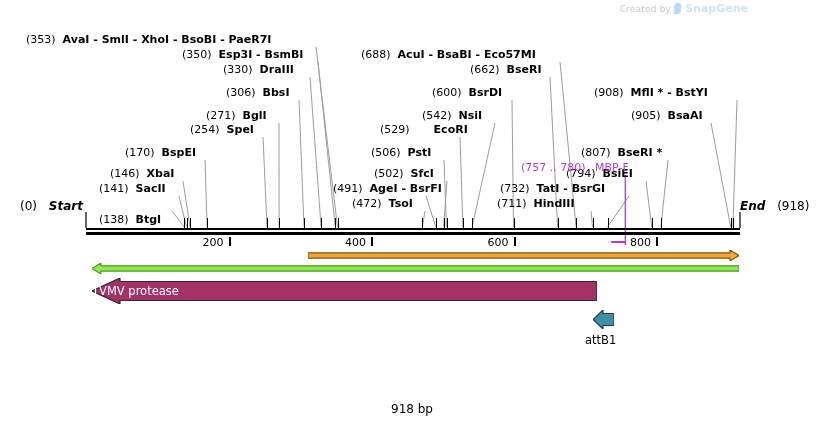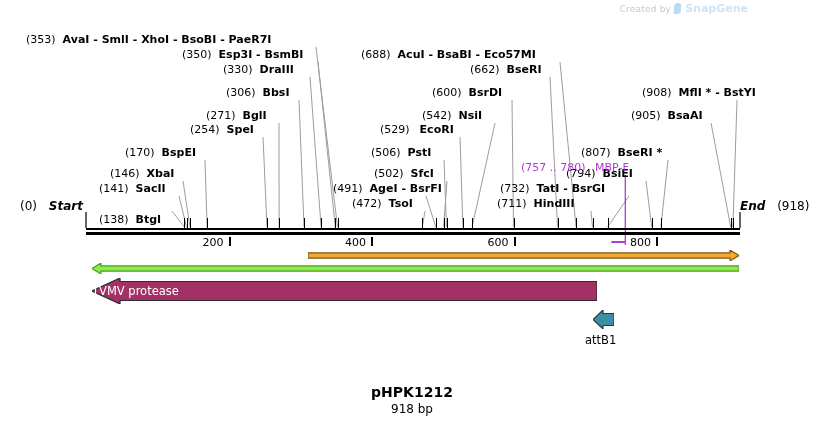--- a/index.html
+++ b/index.html
@@ -129,26 +129,26 @@
       <div class="enz" style="left: 206px; top: 110px;"><span class="pos">(271)</span><span class="nm" style="margin-left: 7px;">BglI</span></div>
       <div class="enz" style="left: 190px; top: 124px;"><span class="pos">(254)</span><span class="nm" style="margin-left: 7px;">SpeI</span></div>
       <div class="enz" style="left: 125px; top: 147px;"><span class="pos">(170)</span><span class="nm" style="margin-left: 7px;">BspEI</span></div>
       <div class="enz" style="left: 110px; top: 168px;"><span class="pos">(146)</span><span class="nm" style="margin-left: 7px;">XbaI</span></div>
       <div class="enz" style="left: 99px; top: 183px;"><span class="pos">(141)</span><span class="nm" style="margin-left: 7px;">SacII</span></div>
       <div class="enz" style="left: 99px; top: 214px;"><span class="pos">(138)</span><span class="nm" style="margin-left: 7px;">BtgI</span></div>
       <div class="enz" style="left: 361px; top: 49px;"><span class="pos">(688)</span><span class="nm" style="margin-left: 7px;">AcuI</span><span class="sep"> - </span><span class="nm" style="margin-left: 0px;">BsaBI</span><span class="sep"> - </span><span class="nm" style="margin-left: 0px;">Eco57MI</span></div>
       <div class="enz" style="left: 470px; top: 64px;"><span class="pos">(662)</span><span class="nm" style="margin-left: 7px;">BseRI</span></div>
       <div class="enz" style="left: 432px; top: 87px;"><span class="pos">(600)</span><span class="nm" style="margin-left: 7px;">BsrDI</span></div>
       <div class="enz" style="left: 422px; top: 110px;"><span class="pos">(542)</span><span class="nm" style="margin-left: 7px;">NsiI</span></div>
-      <div class="enz" style="left: 380px; top: 124px;"><span class="pos">(529)</span><span class="nm" style="margin-left: 10px;">EcoRI</span></div>
+      <div class="enz" style="left: 380px; top: 124px;"><span class="pos">(529)</span><span class="nm" style="margin-left: 24px;">EcoRI</span></div>
       <div class="enz" style="left: 371px; top: 147px;"><span class="pos">(506)</span><span class="nm" style="margin-left: 7px;">PstI</span></div>
       <div class="enz" style="left: 374px; top: 168px;"><span class="pos">(502)</span><span class="nm" style="margin-left: 7px;">SfcI</span></div>
       <div class="enz" style="left: 297px; top: 183px; margin-left: 36px;"><span class="pos">(491)</span><span class="nm" style="margin-left: 7px;">AgeI</span><span class="sep"> - </span><span class="nm" style="margin-left: 0px;">BsrFI</span></div>
       <div class="enz" style="left: 352px; top: 198px;"><span class="pos">(472)</span><span class="nm" style="margin-left: 7px;">TsoI</span></div>
-      <div class="enz" style="left: 594px; top: 87px; margin-left: 48px;"><span class="pos">(908)</span><span class="nm" style="margin-left: 7px;">MflI *</span><span class="sep"> - </span><span class="nm" style="margin-left: 0px;">BstYI</span></div>
+      <div class="enz" style="left: 594px; top: 87px;"><span class="pos">(908)</span><span class="nm" style="margin-left: 7px;">MflI *</span><span class="sep"> - </span><span class="nm" style="margin-left: 0px;">BstYI</span></div>
       <div class="enz" style="left: 631px; top: 110px;"><span class="pos">(905)</span><span class="nm" style="margin-left: 7px;">BsaAI</span></div>
       <div class="enz" style="left: 581px; top: 147px;"><span class="pos">(807)</span><span class="nm" style="margin-left: 7px;">BseRI *</span></div>
       <div class="enz" style="left: 566px; top: 168px;"><span class="pos">(794)</span><span class="nm" style="margin-left: 7px;">BsiEI</span></div>
       <div class="enz" style="left: 500px; top: 183px;"><span class="pos">(732)</span><span class="nm" style="margin-left: 7px;">TatI</span><span class="sep"> - </span><span class="nm" style="margin-left: 0px;">BsrGI</span></div>
       <div class="enz" style="left: 497px; top: 198px;"><span class="pos">(711)</span><span class="nm" style="margin-left: 7px;">HindIII</span></div>
     </div>
 
   <div class="terminal" style="left:20px;top:199px;">
     <span class="tnum">(0)</span>
     <span class="tlbl" style="margin-left:8px;">Start</span>
@@ -211,16 +211,15 @@
       <svg width="505" height="26" style="position: absolute; left: 92px; top: 278px;">
         <path d="M505,3.5 L28,3.5 L28,0 L0,13 L28,26 L28,22.5 L505,22.5 Z" fill="#a33166" stroke="#2b2b33" stroke-width="1.2" stroke-linejoin="miter"></path>
       </svg>
       <div class="tvmv-text" style="left: 92px; width: 505px; top: 284px;">TVMV protease</div>
       <svg width="21" height="19" style="position: absolute; left: 593px; top: 310px;">
         <path d="M21,3.5 L10,3.5 L10,0 L0,9.5 L10,19 L10,15.5 L21,15.5 Z" fill="#3f8fa4" stroke="#1d3f4d" stroke-width="1.2" stroke-linejoin="miter"></path>
       </svg>
       <div class="attb-text" style="left: 585px; top: 333px;">attB1</div>
     </div>
 
-  <div class="plasmid-name" style="top:384px;">pHPK1212</div>
   <div class="plasmid-size" style="top:402px;">918 bp</div>
 
 </div>
 
 </body></html>

